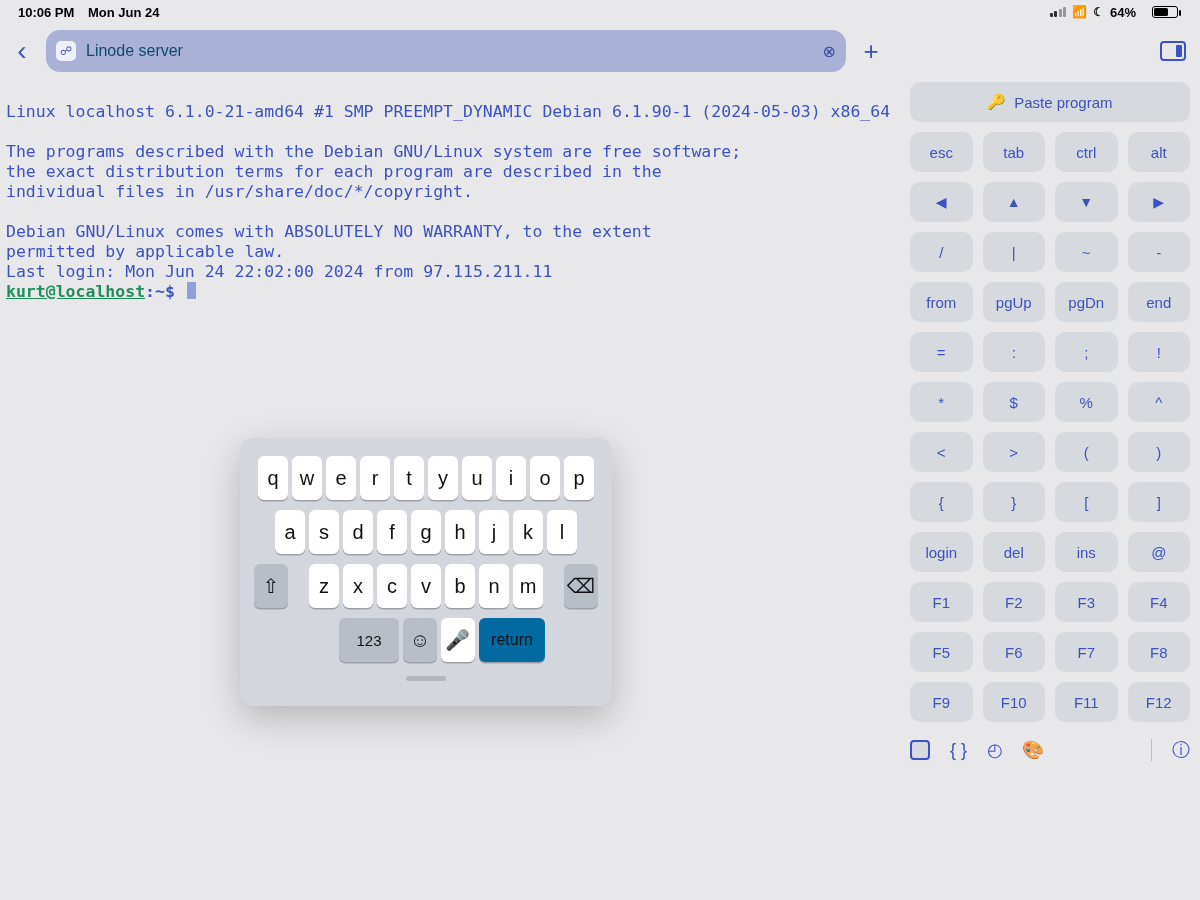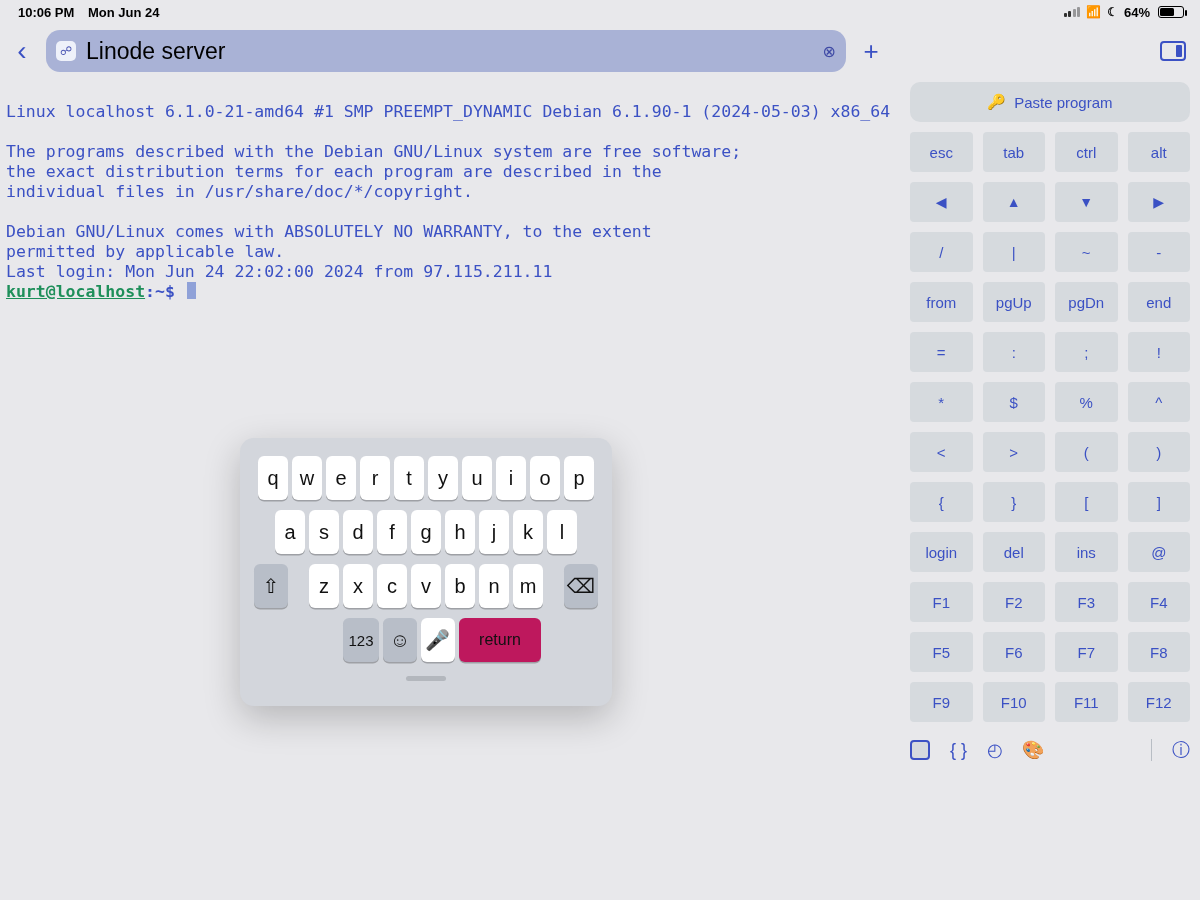--- a/index.html
+++ b/index.html
@@ -5,25 +5,25 @@
   * { box-sizing: border-box; margin: 0; padding: 0; }
   html, body { width: 1200px; height: 900px; overflow: hidden; }
   body {
     font-family: -apple-system, BlinkMacSystemFont, "Helvetica Neue", sans-serif;
     background: #e8e8eb;
     color: #000;
     position: relative;
   }
   .statusbar {
     display: flex; justify-content: space-between; align-items: center;
-    height: 24px; padding: 0 16px 0 18px; font-size: 13px; font-weight: 600;
+    height: 24px; padding: 0 22px 0 18px; font-size: 13px; font-weight: 600;
   }
   .statusbar .left span + span { margin-left: 10px; }
   .statusbar .right { display: flex; align-items: center; gap: 6px; }
-  .battery { display:inline-flex; align-items:center; gap:8px; }
+  .battery { display:inline-flex; align-items:center; gap:16px; }
   .battery-shell { width: 26px; height: 12px; border: 1.5px solid #000; border-radius: 3px; position:relative; }
   .battery-shell::after { content:""; position:absolute; right:-4px; top:3px; width:2.5px; height:6px; background:#000; border-radius:1px;}
   .battery-fill { position:absolute; left:1px; top:1px; bottom:1px; width:60%; background:#000; border-radius:1.5px; }
   .signal { display:inline-flex; align-items:flex-end; gap:1.5px; height:10px; }
   .signal i { width:3px; background:#000; border-radius:1px; }
   .signal i:nth-child(1){height:4px;opacity:.8}
   .signal i:nth-child(2){height:6px;opacity:.8}
   .signal i:nth-child(3){height:8px;opacity:.35}
   .signal i:nth-child(4){height:10px;opacity:.35}
   .wifi-icon, .moon-icon { font-size:12px; }
@@ -32,57 +32,57 @@
     display:flex; align-items:center; gap:10px; padding: 6px 14px 10px 8px;
   }
   .back-chevron { width:28px; text-align:center; color:#3b51c4; font-size:28px; font-weight:400; }
   .tab-bar {
     flex: 0 0 800px; height:42px; background:#a9b2d6; border-radius:14px;
     display:flex; align-items:center; padding:0 10px; justify-content:space-between;
     color:#3b46a0;
   }
   .tab-left { display:flex; align-items:center; gap:10px; }
   .tab-icon-box { width:20px; height:20px; background:#eef1fa; border-radius:5px; display:flex; align-items:center; justify-content:center; font-size:12px; color:#4a55b3;}
-  .tab-label { font-size:23px; color:#000000; }
+  .tab-label { font-size:16px; color:#0c4a6e; }
   .tab-close { font-size:16px; color:#3f4aa5; }
   .plus-btn { width:30px; text-align:center; font-size:26px; color:#3b51c4; font-weight:300;}
   .sidebar-title { font-size:20px; font-weight:700; color:#3b51c4; margin-left:6px;}
   .split-toggle { margin-left:auto; width:26px; height:20px; border:2px solid #3b51c4; border-radius:4px; position:relative;}
   .split-toggle::after{content:"";position:absolute;right:2px;top:2px;bottom:2px;width:6px;background:#3b51c4;border-radius:1px;}
 
   .main { display:flex; height: calc(900px - 24px - 58px); }
   .terminal { flex:1; padding: 0 6px; font-family: "SF Mono","Menlo",monospace; font-size:16.5px; line-height:20px; color:#3b51c4; white-space:pre; }
   .terminal .green { color:#1e8f5a; font-weight:600;text-decoration:underline;}
   .terminal .blue-bold { color:#3b51c4; font-weight:600;}
   .cursor { display:inline-block; width:9px; height:17px; background:#8fa1d8; vertical-align:-2px; margin-left:2px;}
 
   .side { width:300px; padding: 0 10px 10px 10px; display:flex; flex-direction:column; gap:10px;}
   .paste-wide { height:40px; border-radius:10px; background:#d6dade; color:#3b51c4; display:flex; align-items:center; justify-content:center; font-size:15px; gap:8px;}
   .key-grid { display:grid; grid-template-columns: repeat(4, 1fr); gap:10px; }
-  .kkey { height:40px; border-radius:4px; background:#d6dade; color:#3b51c4; display:flex; align-items:center; justify-content:center; font-size:15px; }
+  .kkey { height:40px; border-radius:10px; background:#d6dade; color:#3b51c4; display:flex; align-items:center; justify-content:center; font-size:15px; }
   .footer-row { display:flex; align-items:center; gap:20px; padding-top:6px; color:#3b51c4; font-size:18px;}
   .footer-row .grid-ic { width:20px;height:20px;border:2px solid #3b51c4;border-radius:4px; background:#d6dade; position:relative;}
   .footer-row .spacer { flex:1; }
   .divider { width:1px; height:22px; background:#b8bdc4; }
 
   
   .ios-kbd {
     position:absolute; left:240px; top:438px; width:372px; height:268px;
     background:#d3d6dc; border-radius:14px; padding:18px 14px 12px 14px;
     box-shadow: 0 12px 36px rgba(0,0,0,0.22);
     display:flex; flex-direction:column; gap:10px;
   }
   .krow { display:flex; gap:4px; justify-content:center;}
   .key { width:30px; height:44px; background:#fff; border-radius:6px; box-shadow:0 1.5px 0 rgba(0,0,0,0.25); display:flex; align-items:center; justify-content:center; font-size:20px; color:#111;}
   .key.mod { background:#b8bec8; }
   .key.wshift{ width:34px; }
   .key.wdel{ width:34px; }
   .key.space { flex:1; font-size:16px;}
-  .key.ret { width:82px; background:#be185d; font-size:16px;}
-  .key.w123 { width:36px; font-size:15px; background:#b8bec8;margin-left:32px;}
+  .key.ret { width:66px; background:#0369a1; font-size:16px;}
+  .key.w123 { width:60px; font-size:15px; background:#b8bec8;margin-left:32px;}
   .key.emoji{ width:34px; background:#b8bec8;}
   .key.mic{ width:34px; background:#fff;}
   .row3 { justify-content:space-between; }
   .row3 .mid { display:flex; gap:4px;}
   .grabber { width:40px; height:5px; background:#b3b7bd; border-radius:3px; margin:4px auto 0 auto;}
   .arrow { font-size:14px; }
 </style>
 </head>
 <body>
 

